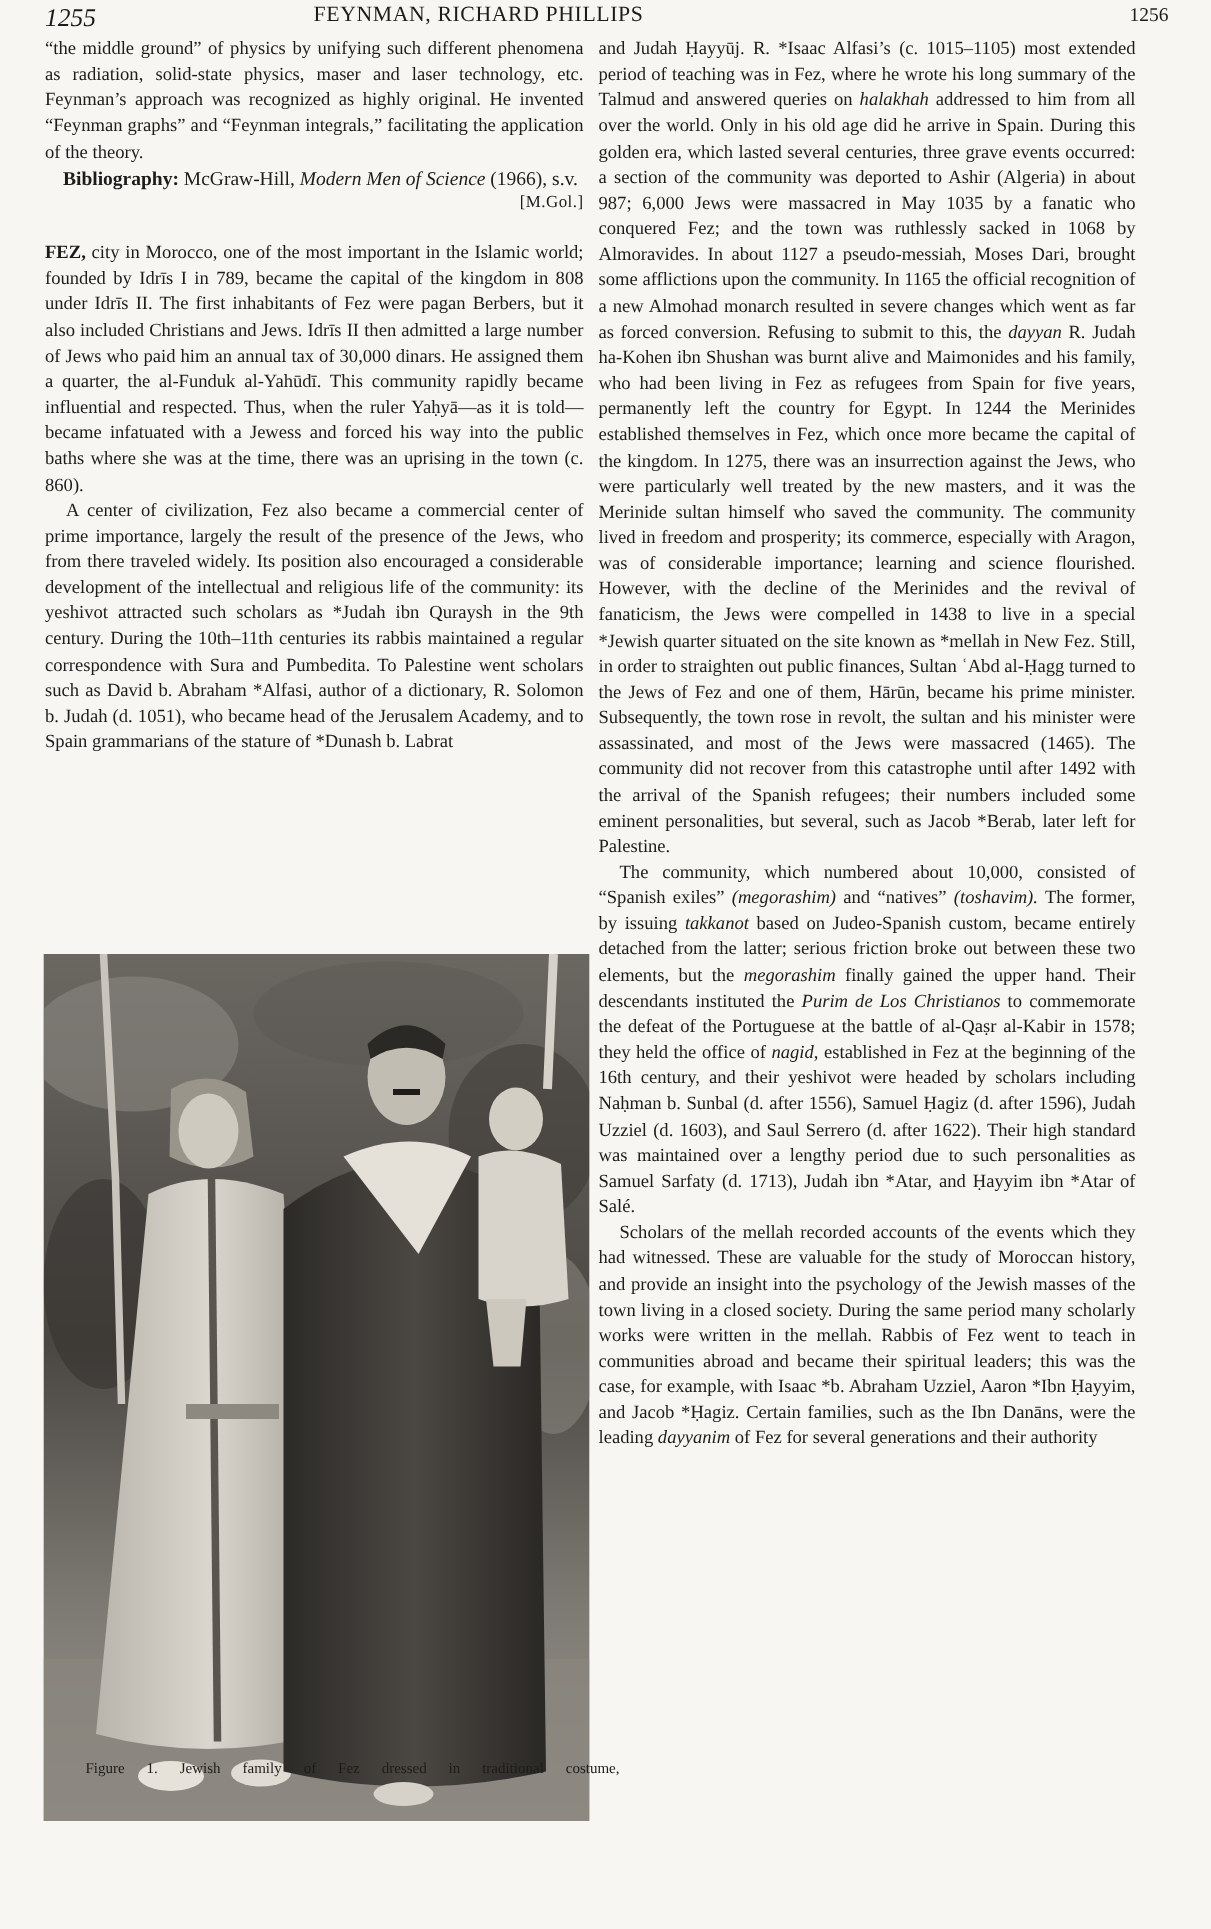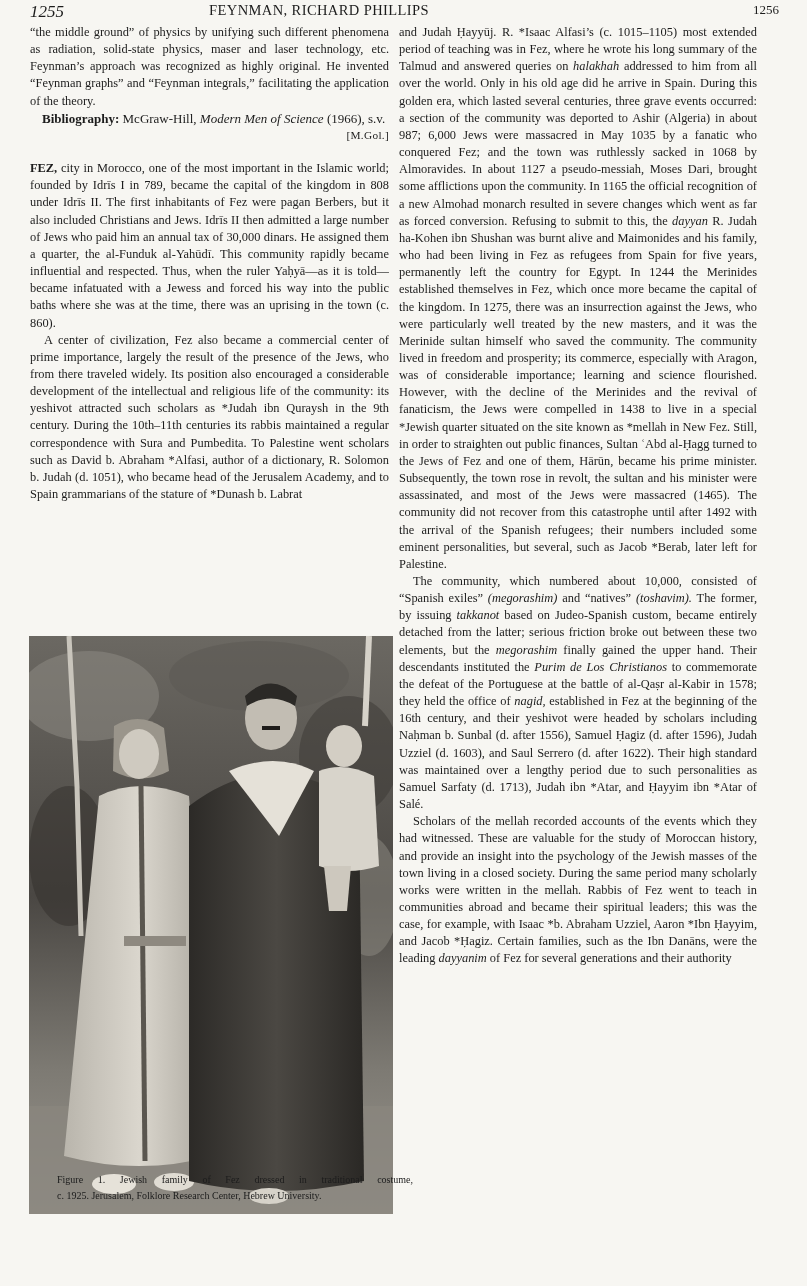--- a/index.html
+++ b/index.html
@@ -121,20 +121,19 @@
     <g>
       <ellipse cx="315" cy="110" rx="18" ry="21" fill="#d3cec4"></ellipse>
       <path d="M290 135 Q315 125 345 140 L350 230 Q318 240 290 230 Z" fill="#d8d4cb"></path>
       <path d="M295 230 L300 275 L318 275 L322 230 Z" fill="#cdc8be"></path>
     </g>
   </svg>
 </figure>
 
 <div class="caption">
   <div>Figure 1. Jewish family of Fez dressed in traditional costume,</div>
-  <div class="caption-line2">c. 1925. Jerusalem, Folklore Research Center, Hebrew University.</div>
 </div>
 
 <section class="col col-right">
   <p class="noindent"><span>and Judah Ḥayyūj. R. *Isaac Alfasi’s (c. 1015–1105) most extended period of teaching was in Fez, where he wrote his long summary of the Talmud and answered queries on </span><i>halakhah</i><span> addressed to him from all over the world. Only in his old age did he arrive in Spain. During this golden era, which lasted several centuries, three grave events occurred: a section of the community was deported to Ashir (Algeria) in about 987; 6,000 Jews were massacred in May 1035 by a fanatic who conquered Fez; and the town was ruthlessly sacked in 1068 by Almoravides. In about 1127 a pseudo-messiah, Moses Dari, brought some afflictions upon the community. In 1165 the official recognition of a new Almohad monarch resulted in severe changes which went as far as forced conversion. Refusing to submit to this, the </span><i>dayyan</i><span> R. Judah ha-Kohen ibn Shushan was burnt alive and Maimonides and his family, who had been living in Fez as refugees from Spain for five years, permanently left the country for Egypt. In 1244 the Merinides established themselves in Fez, which once more became the capital of the kingdom. In 1275, there was an insurrection against the Jews, who were particularly well treated by the new masters, and it was the Merinide sultan himself who saved the community. The community lived in freedom and prosperity; its commerce, especially with Aragon, was of considerable importance; learning and science flourished. However, with the decline of the Merinides and the revival of fanaticism, the Jews were compelled in 1438 to live in a special *Jewish quarter situated on the site known as *mellah in New Fez. Still, in order to straighten out public finances, Sultan ʿAbd al-Ḥagg turned to the Jews of Fez and one of them, Hārūn, became his prime minister. Subsequently, the town rose in revolt, the sultan and his minister were assassinated, and most of the Jews were massacred (1465). The community did not recover from this catastrophe until after 1492 with the arrival of the Spanish refugees; their numbers included some eminent personalities, but several, such as Jacob *Berab, later left for Palestine.</span></p>
   <p><span>The community, which numbered about 10,000, consisted of “Spanish exiles” </span><i>(megorashim)</i><span> and “natives” </span><i>(toshavim).</i><span> The former, by issuing </span><i>takkanot</i><span> based on Judeo-Spanish custom, became entirely detached from the latter; serious friction broke out between these two elements, but the </span><i>megorashim</i><span> finally gained the upper hand. Their descendants instituted the </span><i>Purim de Los Christianos</i><span> to commemorate the defeat of the Portuguese at the battle of al-Qaṣr al-Kabir in 1578; they held the office of </span><i>nagid,</i><span> established in Fez at the beginning of the 16th century, and their yeshivot were headed by scholars including Naḥman b. Sunbal (d. after 1556), Samuel Ḥagiz (d. after 1596), Judah Uzziel (d. 1603), and Saul Serrero (d. after 1622). Their high standard was maintained over a lengthy period due to such personalities as Samuel Sarfaty (d. 1713), Judah ibn *Atar, and Ḥayyim ibn *Atar of Salé.</span></p>
   <p><span>Scholars of the mellah recorded accounts of the events which they had witnessed. These are valuable for the study of Moroccan history, and provide an insight into the psychology of the Jewish masses of the town living in a closed society. During the same period many scholarly works were written in the mellah. Rabbis of Fez went to teach in communities abroad and became their spiritual leaders; this was the case, for example, with Isaac *b. Abraham Uzziel, Aaron *Ibn Ḥayyim, and Jacob *Ḥagiz. Certain families, such as the Ibn Danāns, were the leading </span><i>dayyanim</i><span> of Fez for several generations and their authority</span></p>
 </section>
 
 </body></html>

